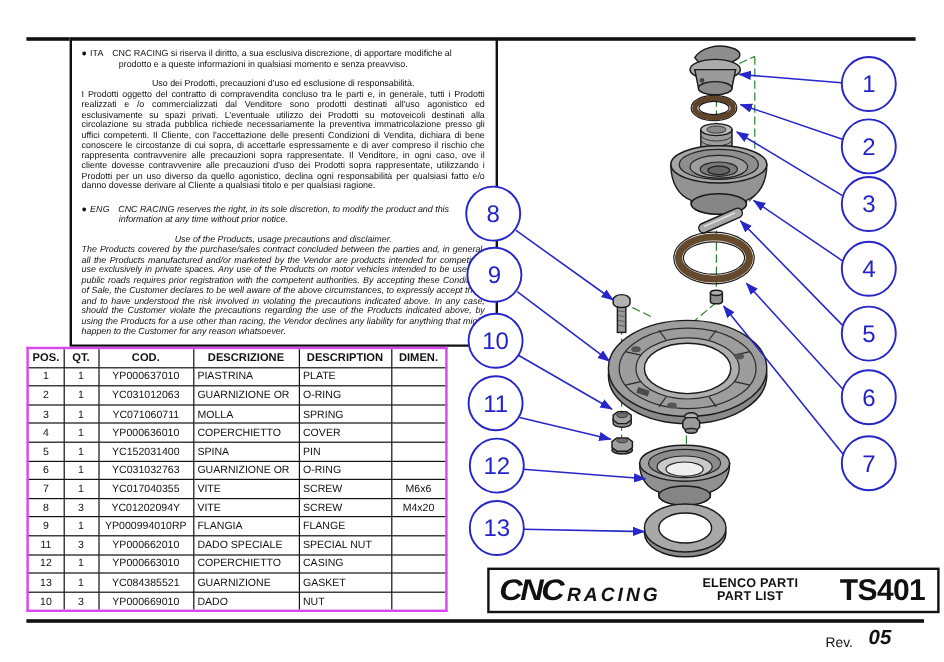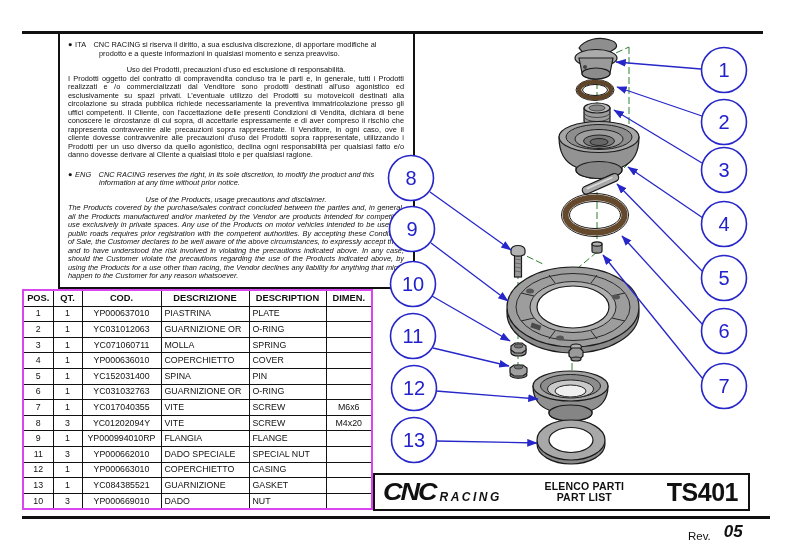--- a/index.html
+++ b/index.html
@@ -32,28 +32,28 @@
   .parts-table th,.parts-table td{
     border:1.5px solid #111;padding:0 3px;text-align:center;line-height:1;
     white-space:nowrap;overflow:hidden;height:14.6px;
   }
   .parts-table th{font-weight:700;font-size:9.3px;}
   .parts-table td.l{text-align:left;}
   .parts-table{border:2px solid #d946ef;}
 
   
   .title-block{
-    position:absolute;left:373px;top:473px;width:377px;height:38px;box-sizing:border-box;
+    position:absolute;left:406px;top:473px;width:377px;height:38px;box-sizing:border-box;
     border:2px solid #111;background:#fff;display:flex;align-items:center;
     justify-content:space-between;padding:0 10px 0 8px;
   }
   .brand{display:flex;align-items:baseline;}
   .brand-cnc{font-size:27px;font-weight:900;font-style:italic;letter-spacing:-2px;
     transform:scaleY(.92);display:inline-block;}
-  .brand-racing{font-size:12px;font-weight:700;font-style:italic;letter-spacing:2.5px;margin-left:4px;}
+  .brand-racing{font-size:16px;font-weight:700;font-style:italic;letter-spacing:2.5px;margin-left:4px;}
   .list-title{text-align:center;font-weight:700;font-size:10.5px;line-height:11.5px;letter-spacing:.2px;}
   .part-no{font-size:25px;font-weight:700;letter-spacing:-.5px;text-align:right;}
 
   
   .revision{position:absolute;left:688px;top:522px;display:flex;align-items:flex-end;gap:13px;}
   .rev-label{font-size:11.5px;}
   .rev-value{font-size:17px;font-weight:700;font-style:italic;}
 
   svg{position:absolute;left:0;top:0;}
   .leader{stroke:#2626C9;stroke-width:1.3;fill:none;}

